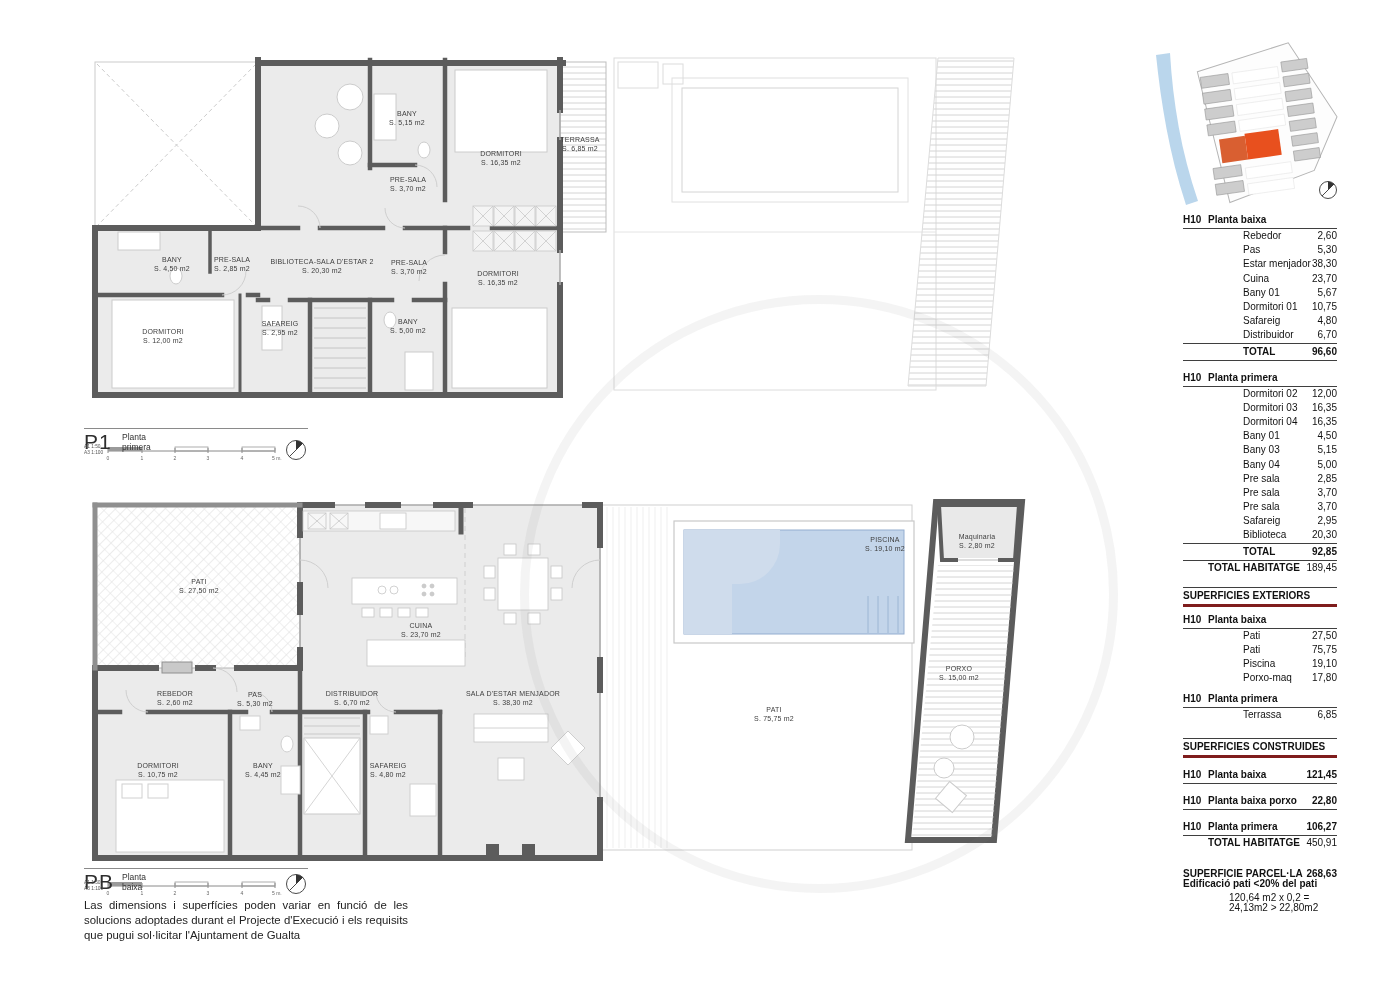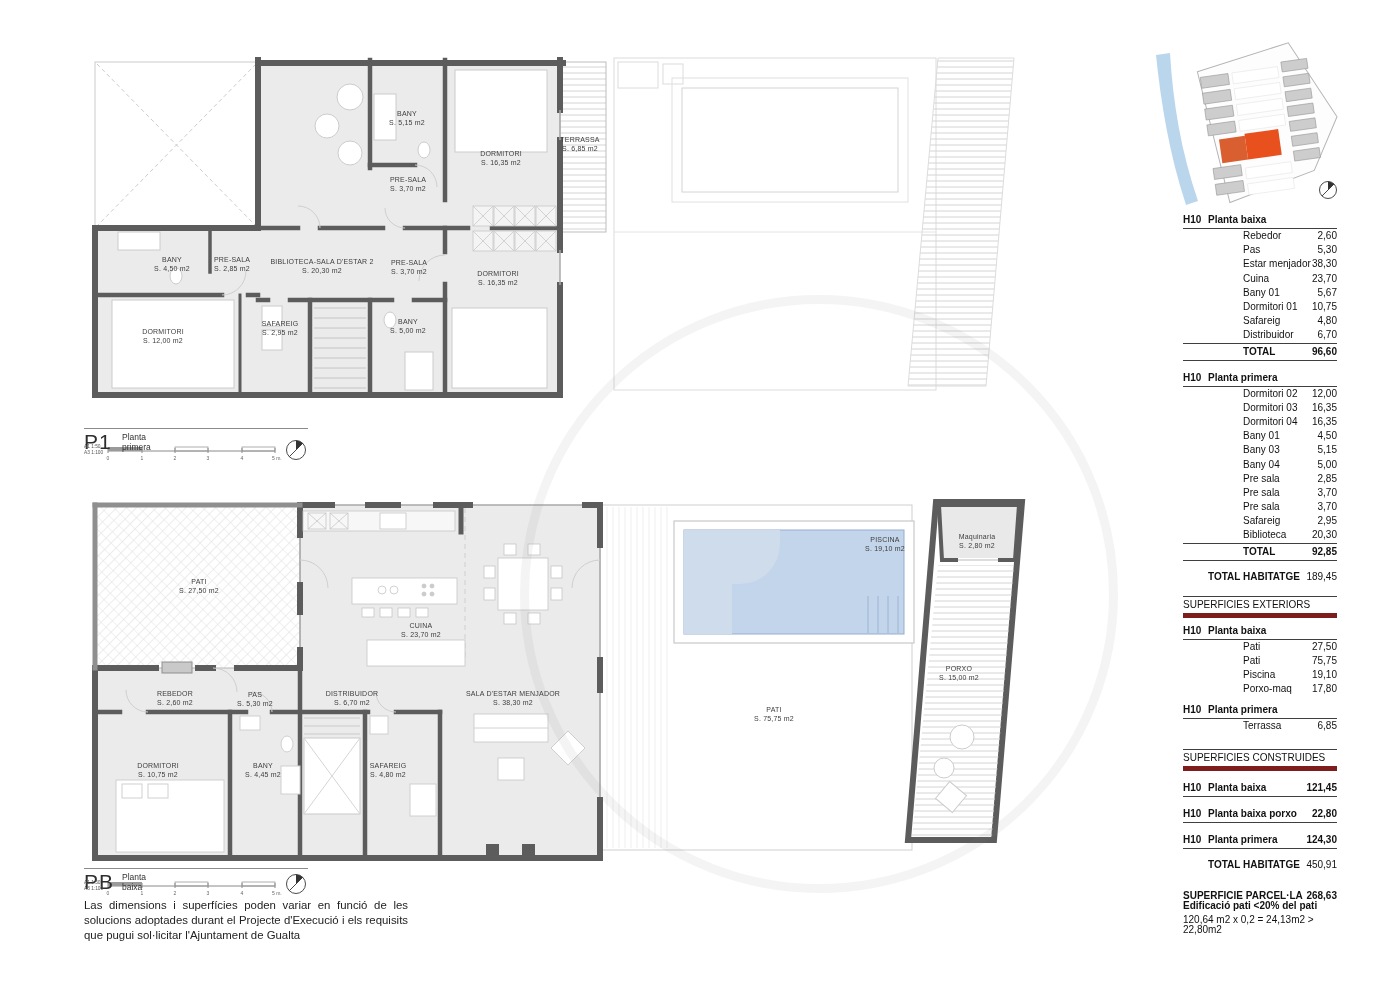--- a/index.html
+++ b/index.html
@@ -35,30 +35,30 @@
 
   
   .panel{position:absolute;left:1183px;top:214px;width:154px;z-index:6;color:#111;
          font-size:10px;line-height:1;}
   .sec-h{display:flex;font-weight:700;border-bottom:1px solid #3f3f3f;padding:1px 0 3px;}
   .sec-h .code{width:25px;}
   .prow{display:flex;justify-content:space-between;padding:2.1px 0 2.1px 60px;}
   .prow .v{text-align:right;}
   .trow{display:flex;justify-content:space-between;font-weight:700;
         border-top:1px solid #3f3f3f;border-bottom:1px solid #3f3f3f;padding:3px 0 3px 60px;}
-  .grand{display:flex;justify-content:space-between;font-weight:700;padding:2px 0 2px 25px;margin-top:9px;}
+  .grand{display:flex;justify-content:space-between;font-weight:700;padding:2px 0 2px 25px;}
   .grand .v{font-weight:400;text-align:right;}
-  .hdr2{font-weight:400;border-top:1px solid #3f3f3f;border-bottom:5px solid #7f1d1d;
+  .hdr2{font-weight:700;border-top:1px solid #3f3f3f;border-bottom:3px solid #7f1d1d;
         padding:3px 0;margin-top:12px;}
   .crow{display:flex;font-weight:700;border-bottom:1px solid #3f3f3f;padding:3px 0;margin-top:9px;}
   .crow .code{width:25px;}
   .crow .lb{flex:1;}
   .parcel{display:flex;justify-content:space-between;font-weight:700;margin-top:19px;}
   .note-t{font-weight:700;}
-  .note-x{margin-top:4px;}
+  .note-x{margin-top:4px;margin-left:46px;}
   .mt6{margin-top:7px;}
 </style>
 </head>
 <body>
 
 <div class="sheet">
 
 <svg class="bg" width="1400" height="990" viewBox="0 0 1400 990">
   <defs>
     <pattern id="hatchD" width="7" height="7" patternUnits="userSpaceOnUse" patternTransform="rotate(45)">
@@ -690,21 +690,21 @@
     <span class="v">121,45</span>
   </div>
   <div class="crow">
     <span class="code">H10</span>
     <span class="lb">Planta baixa porxo</span>
     <span class="v">22,80</span>
   </div>
   <div class="crow">
     <span class="code">H10</span>
     <span class="lb">Planta primera</span>
-    <span class="v">124,30</span>
+    <span class="v">106,27</span>
   </div>
 
   <div class="grand">
     <span>TOTAL HABITATGE</span>
         <span class="v">450,91</span>
   </div>
 
   <div class="parcel">
     <span>SUPERFICIE PARCEL·LA</span>
         <span>268,63</span>

